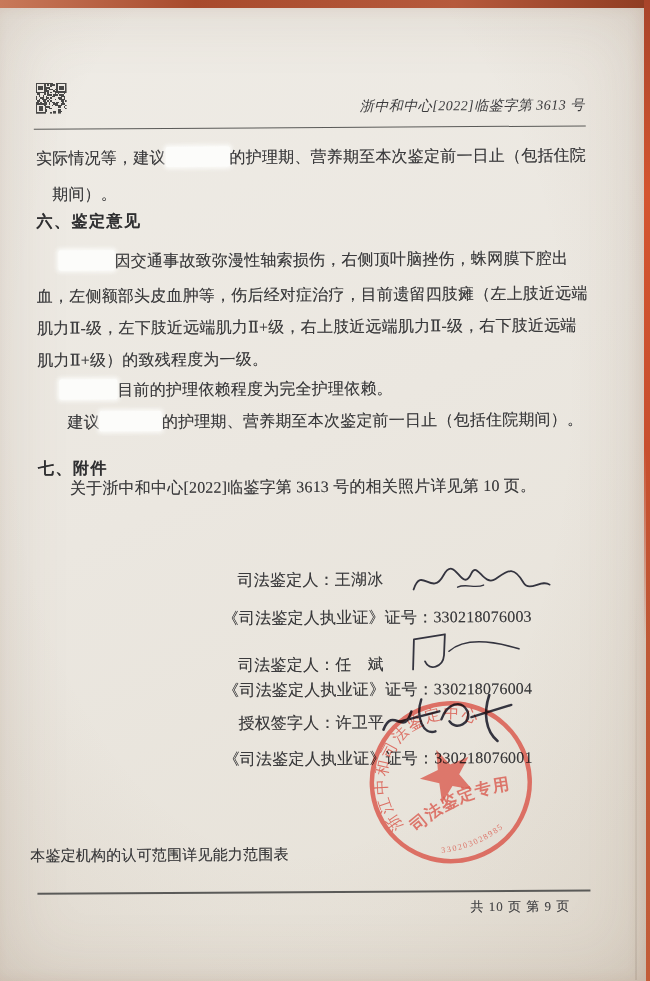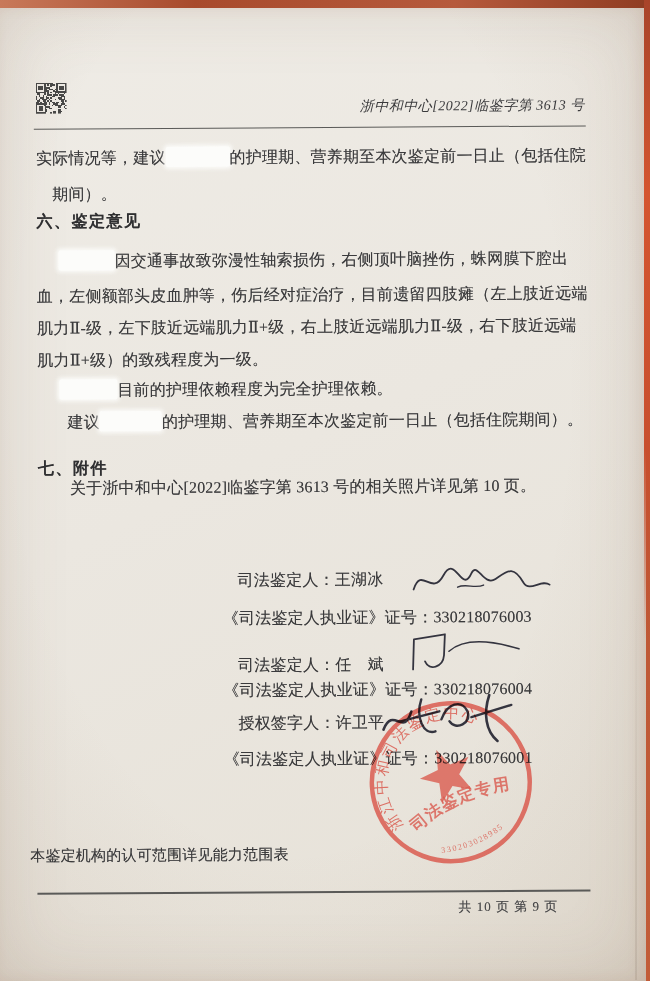--- a/index.html
+++ b/index.html
@@ -367,16 +367,16 @@
           <textPath href="#bandPath" startOffset="6">司法鉴定专用章</textPath>
         </text>
         <text font-size="8" letter-spacing="1.5" opacity=".8">
           <textPath href="#codePath" startOffset="4">330203028985</textPath>
         </text>
       </svg>
     </div>
 
     <div class="line footer-note" style="left:28px;top:845px;">本鉴定机构的认可范围详见能力范围表</div>
     <div class="rule" style="left:35px;top:891px;width:553px;height:2px;"></div>
-    <div class="line pageinfo" style="left:456px;top:899px;">共 10 页  第 9 页</div>
+    <div class="line pageinfo" style="left:468px;top:899px;">共 10 页  第 9 页</div>
 
   </div>
 </div>
 
 </body></html>

